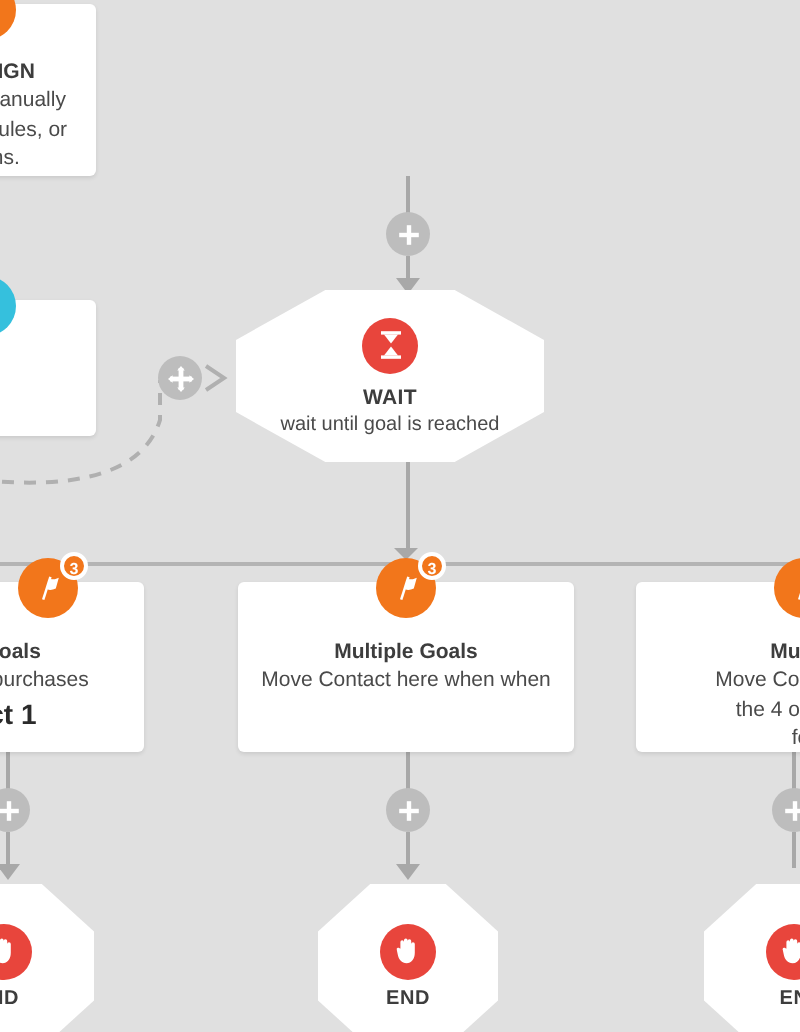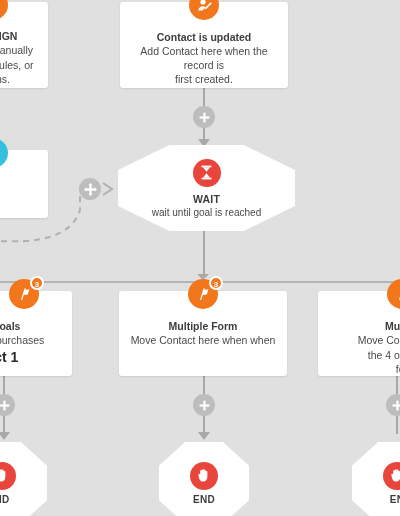--- a/index.html
+++ b/index.html
@@ -135,48 +135,34 @@
       </svg>
     </div>
     <div style="padding-top:28px;">
       <div class="title">AMPAIGN</div>
       <div class="desc">f added manually</div>
       <div class="desc">a Form, Rules, or</div>
       <div class="desc">paigns.</div>
     </div>
   </div>
 
-  <div class="card" style="left:120px;top:2px;width:168px;height:86px;">
-    <div class="cicon orange" style="left:69px;top:-12px;width:30px;height:30px;">
-      <svg width="17" height="17" viewBox="0 0 17 17">
-        <circle cx="7" cy="5" r="2.6" fill="#fff"></circle>
-        <path d="M2.3 13.6 c0.5-3 2.3-4.3 4.7-4.3 c1 0 1.9 0.2 2.6 0.7 l-3 3.6 Z" fill="#fff"></path>
-        <path d="M14.6 5.2 l1.2 1.2 -5.3 5.3 -1.9 0.7 0.7-1.9 Z" fill="#fff"></path>
-      </svg>
-    </div>
-    <div style="padding-top:29px;">
-      <div class="title">Contact is updated</div>
-      <div class="desc">Add Contact here when the record is</div>
-      <div class="desc">first created.</div>
-    </div>
-  </div>
 
   <div class="card" style="left:-62px;top:150px;width:110px;height:68px;">
     <div class="cicon cyan" style="left:40px;top:-12px;width:30px;height:30px;">
       <svg width="16" height="16" viewBox="0 0 16 16">
         <path d="M8 2.3 a5.7 5.7 0 1 1 -5.4 3.9" fill="none" stroke="#fff" stroke-width="1.9"></path>
         <polygon points="2.0,3.0 5.6,6.2 1.4,7.2" fill="#fff"></polygon>
       </svg>
     </div>
     <div style="padding-top:28px;">
       <div class="title">TO</div>
     </div>
   </div>
 
-  <div class="oct" style="left:118px;top:145px;width:177px;height:86px;">
+  <div class="oct" style="left:118px;top:145px;width:154px;height:86px;">
     <div class="redcirc">
       <svg width="13" height="15" viewBox="0 0 13 15">
         <rect x="1.5" y="0.6" width="10" height="1.7" fill="#fff"></rect>
         <rect x="1.5" y="12.7" width="10" height="1.7" fill="#fff"></rect>
         <path d="M3 2.3 h7 l-3.5 4.4 Z" fill="#fff"></path>
         <path d="M3 12.7 h7 l-3.5 -4.4 Z" fill="#fff"></path>
       </svg>
     </div>
     <div class="title" style="margin-top:6px;">WAIT</div>
     <div class="desc">wait until goal is reached</div>
@@ -199,21 +185,21 @@
 
   <div class="card" style="left:119px;top:291px;width:168px;height:85px;">
     <div class="cicon orange" style="left:69px;top:-12px;width:30px;height:30px;">
       <svg width="16" height="16" viewBox="0 0 16 16">
         <path d="M5 13.6 L8.6 2.2 L9.8 2.6 L6.2 14 Z" fill="#fff"></path>
         <path d="M8.9 3.2 C10.6 4.1 12 3.6 13.4 2.9 L11.9 8.2 C10.3 8.9 9 9.3 7.4 8.5 Z" fill="#fff"></path>
       </svg>
       <div class="badge">3</div>
     </div>
     <div style="padding-top:29px;">
-      <div class="title">Multiple Form</div>
+      <div class="title">Multiple Goals</div>
       <div class="desc">Move Contact here when when</div>
     </div>
   </div>
 
   <div class="card" style="left:318px;top:291px;width:168px;height:85px;">
     <div class="cicon orange" style="left:69px;top:-12px;width:30px;height:30px;">
       <svg width="16" height="16" viewBox="0 0 16 16">
         <path d="M5 13.6 L8.6 2.2 L9.8 2.6 L6.2 14 Z" fill="#fff"></path>
         <path d="M8.9 3.2 C10.6 4.1 12 3.6 13.4 2.9 L11.9 8.2 C10.3 8.9 9 9.3 7.4 8.5 Z" fill="#fff"></path>
       </svg>

